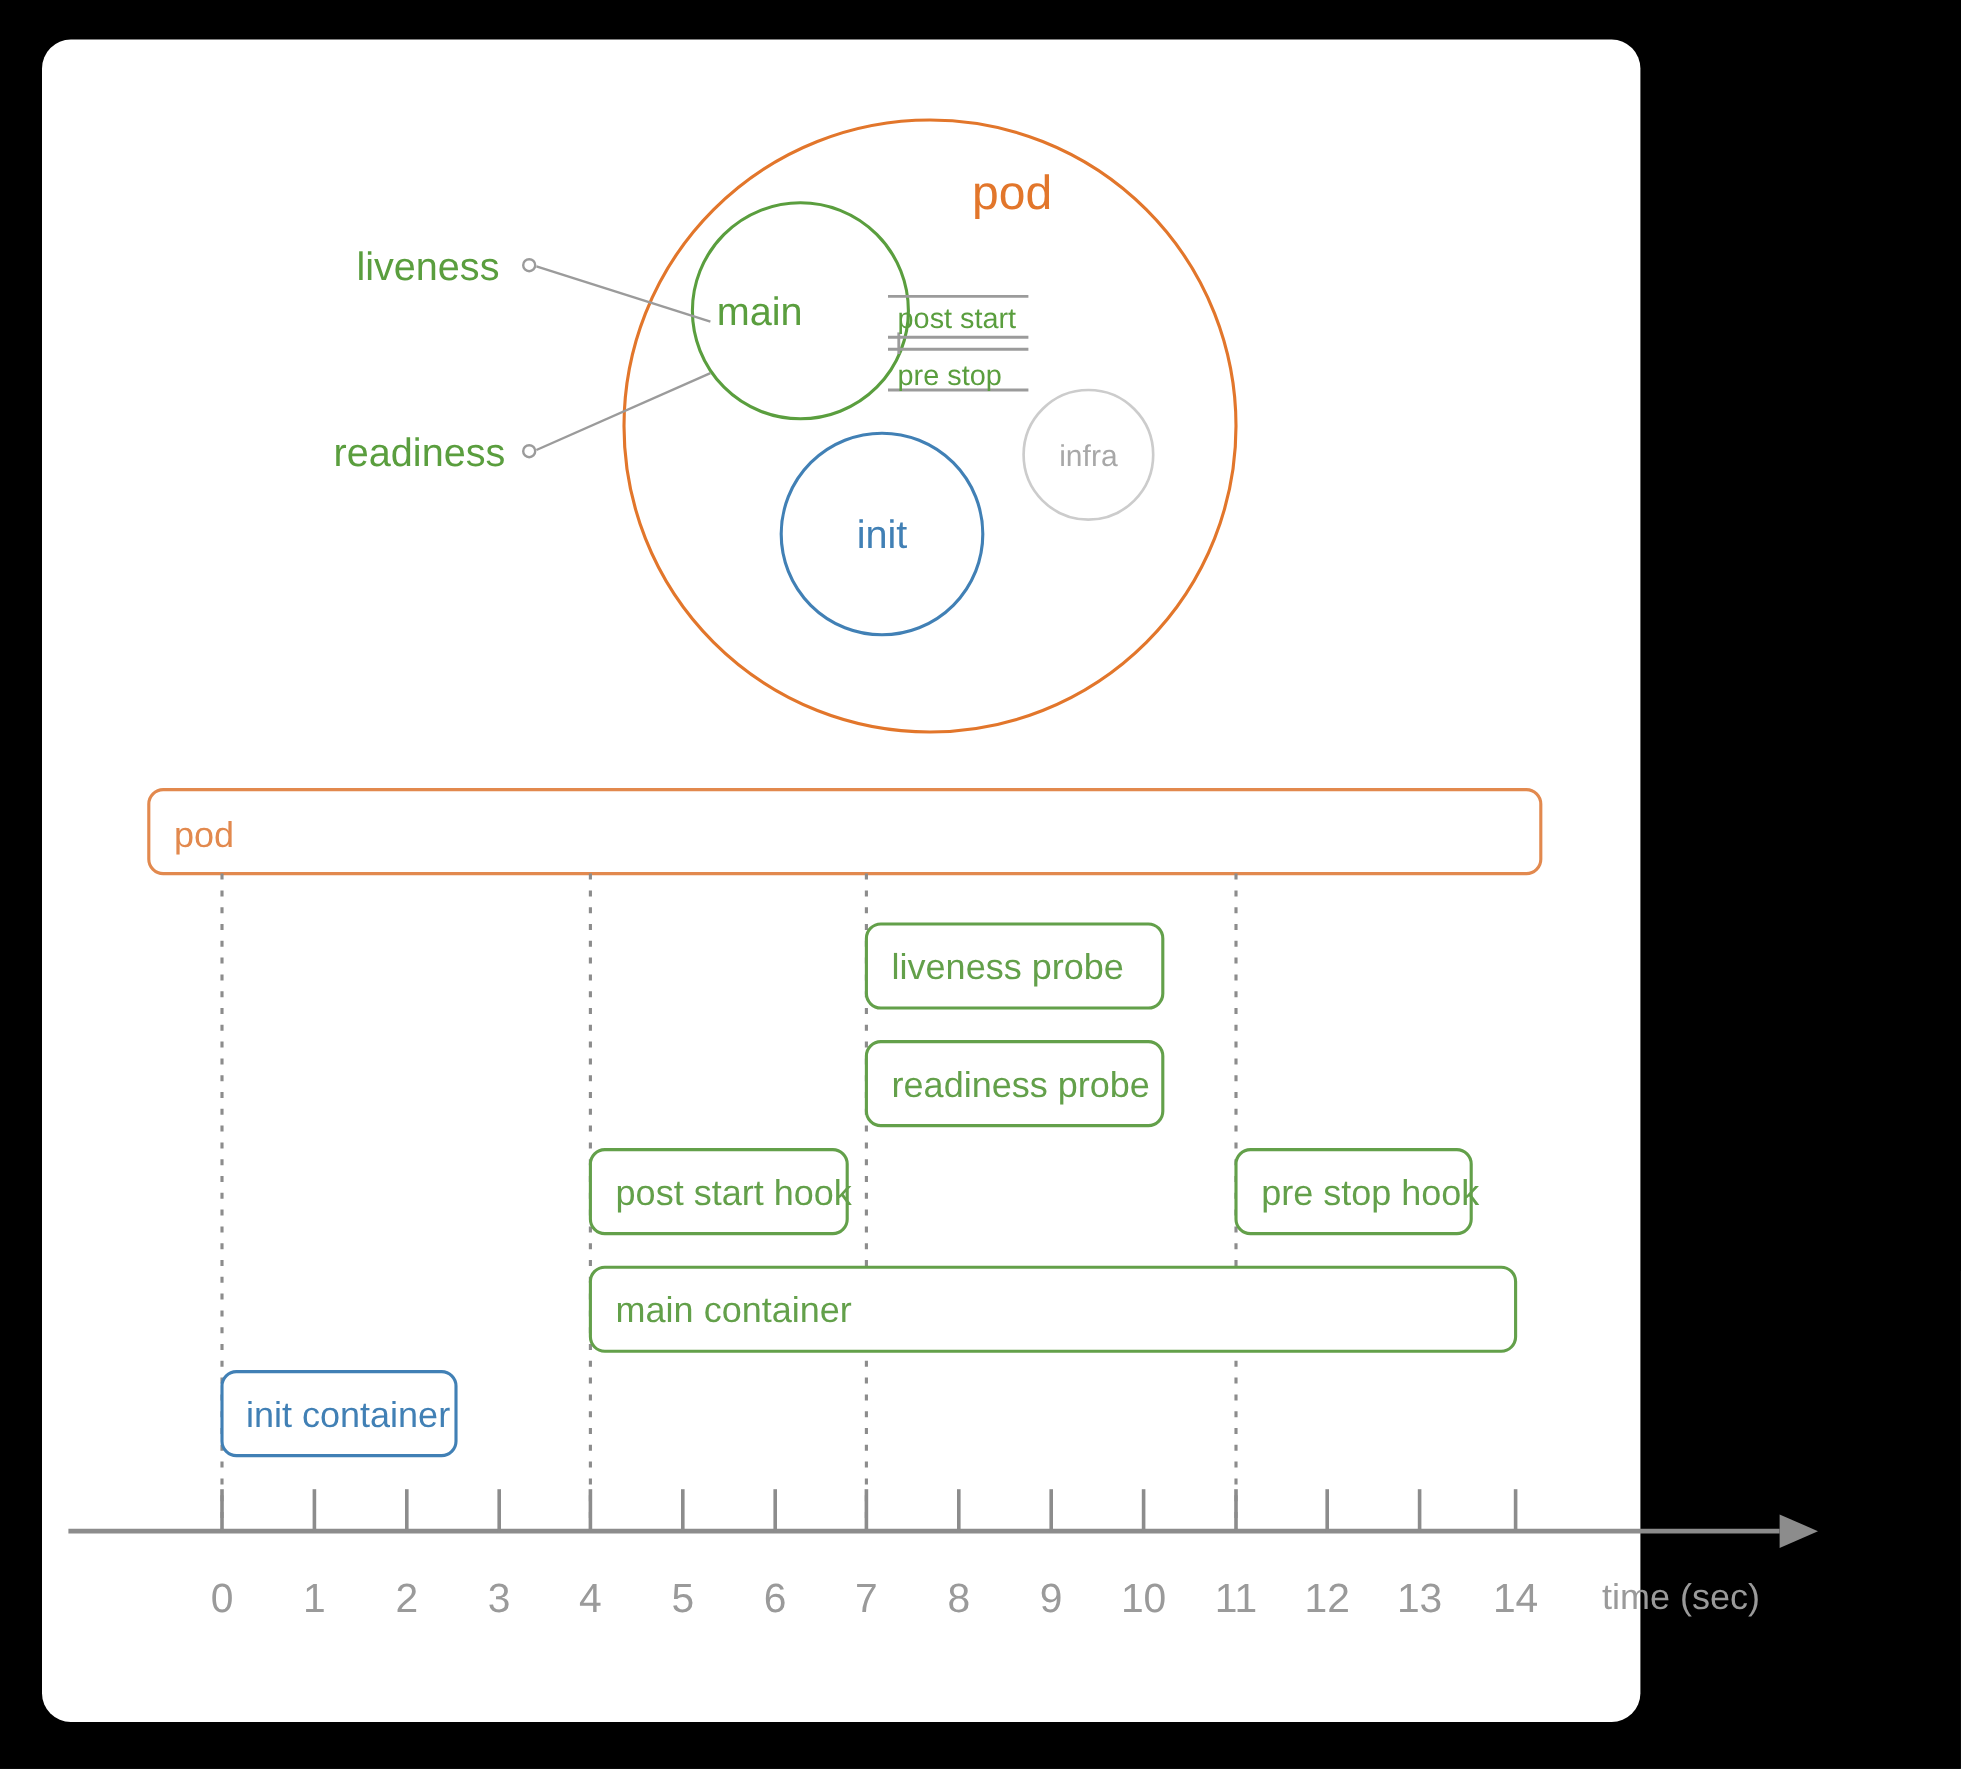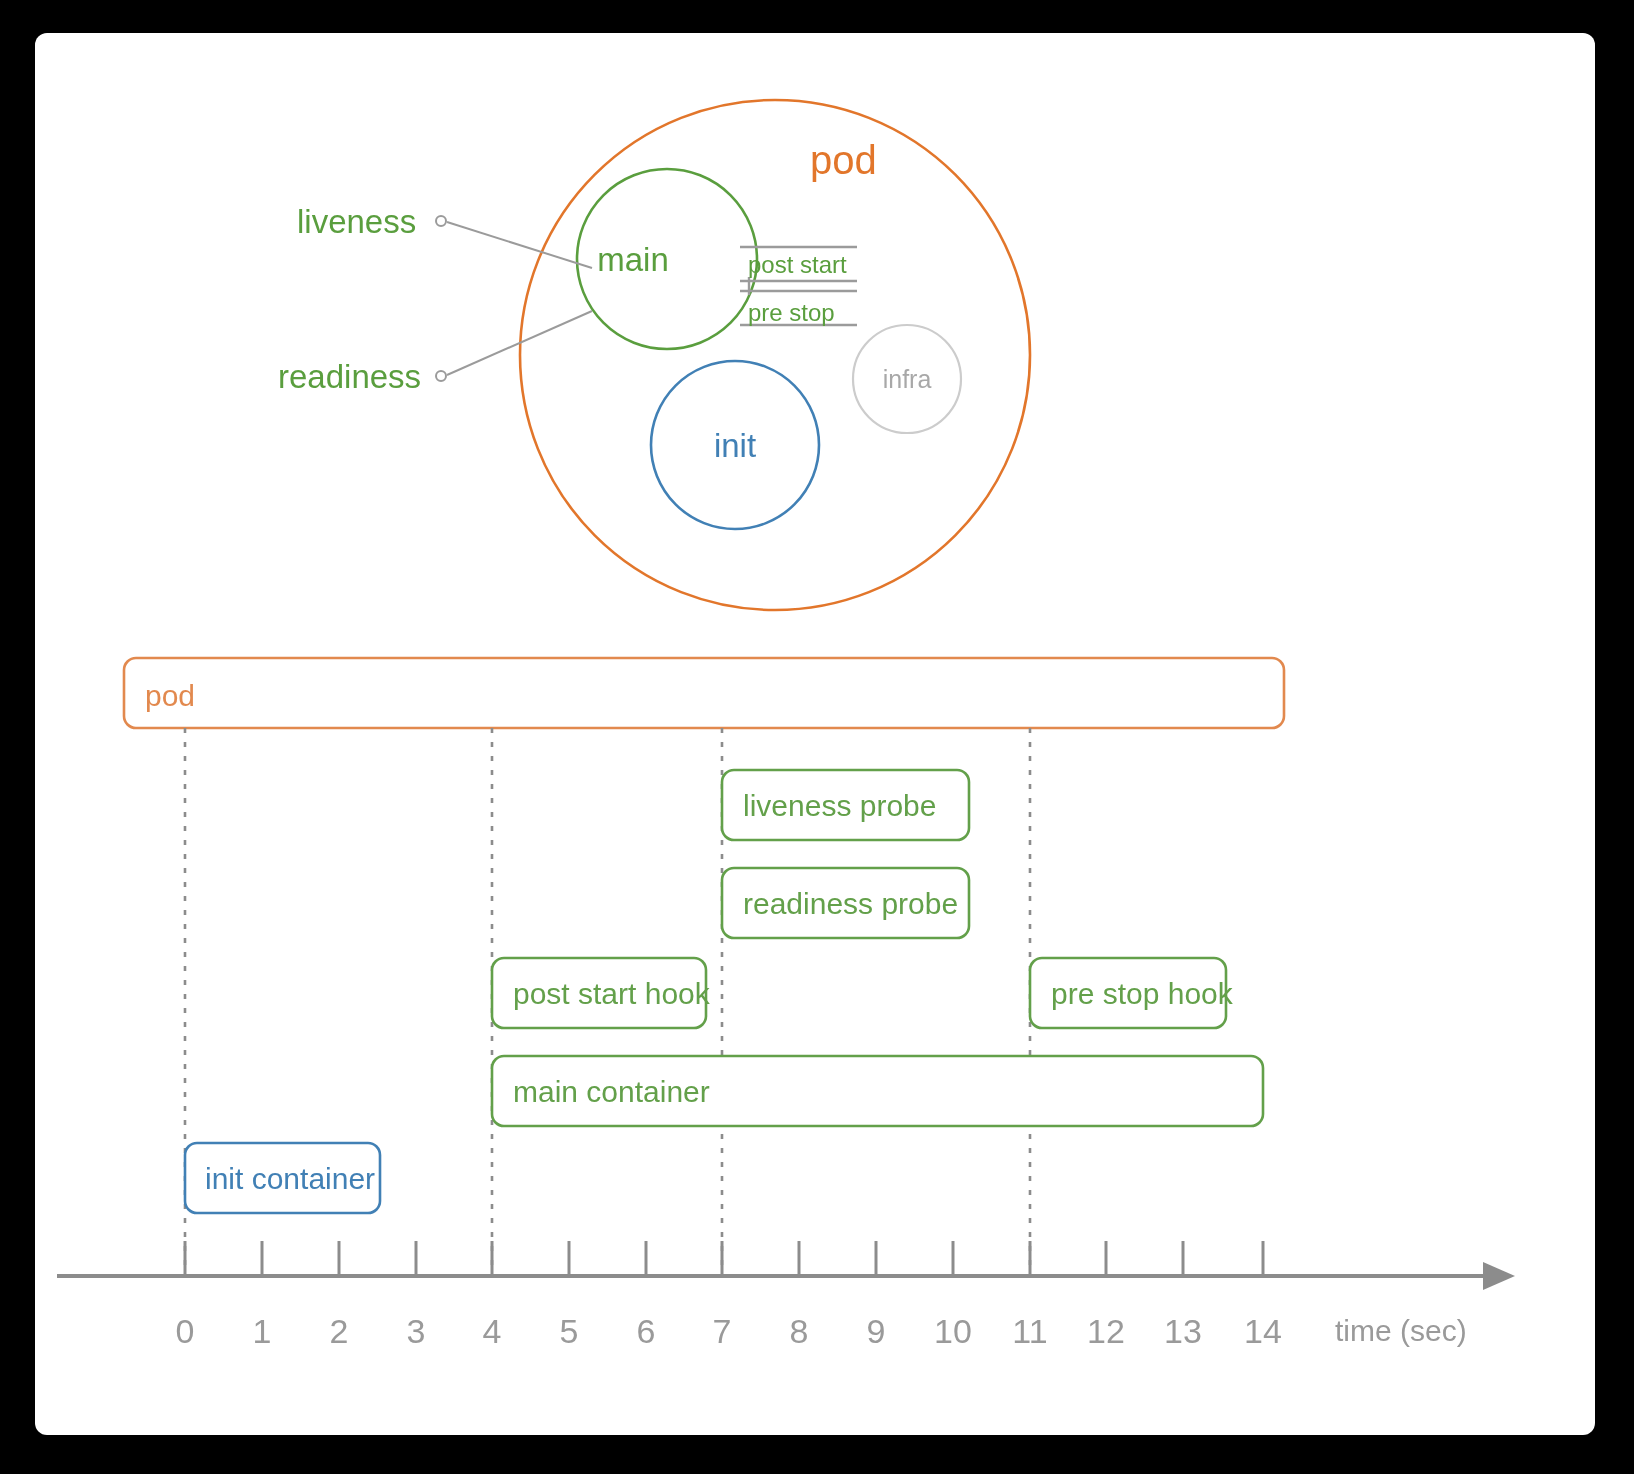--- a/index.html
+++ b/index.html
@@ -1,19 +1,19 @@
 <!DOCTYPE html>
 <html><head>
 <meta charset="utf-8">
 <style>
   html,body{margin:0;padding:0;background:#000;}
   body{width:1634px;height:1474px;font-family:"Liberation Sans",sans-serif;overflow:hidden;}
   .panel{
-    position:absolute;left:35px;top:33px;width:1560px;height:1402px;
-    background:#ffffff;border-radius:12px;
+    position:absolute;left:35px;top:33px;width:1332px;height:1402px;
+    background:#ffffff;border-radius:24px;
   }
   .stage{position:absolute;left:0;top:0;width:1560px;height:1402px;}
   svg{display:block;}
   text{font-family:"Liberation Sans",sans-serif;}
   .lbl-pod{fill:#e2762b;font-size:40px;}
   .lbl-main{fill:#5a9e3e;font-size:33px;}
   .lbl-init{fill:#4180b5;font-size:33px;}
   .lbl-infra{fill:#a8a8a8;font-size:25px;}
   .lbl-hooksm{fill:#5a9e3e;font-size:24px;}
   .box-green{fill:#ffffff;stroke:#63a04a;stroke-width:2.6;}

